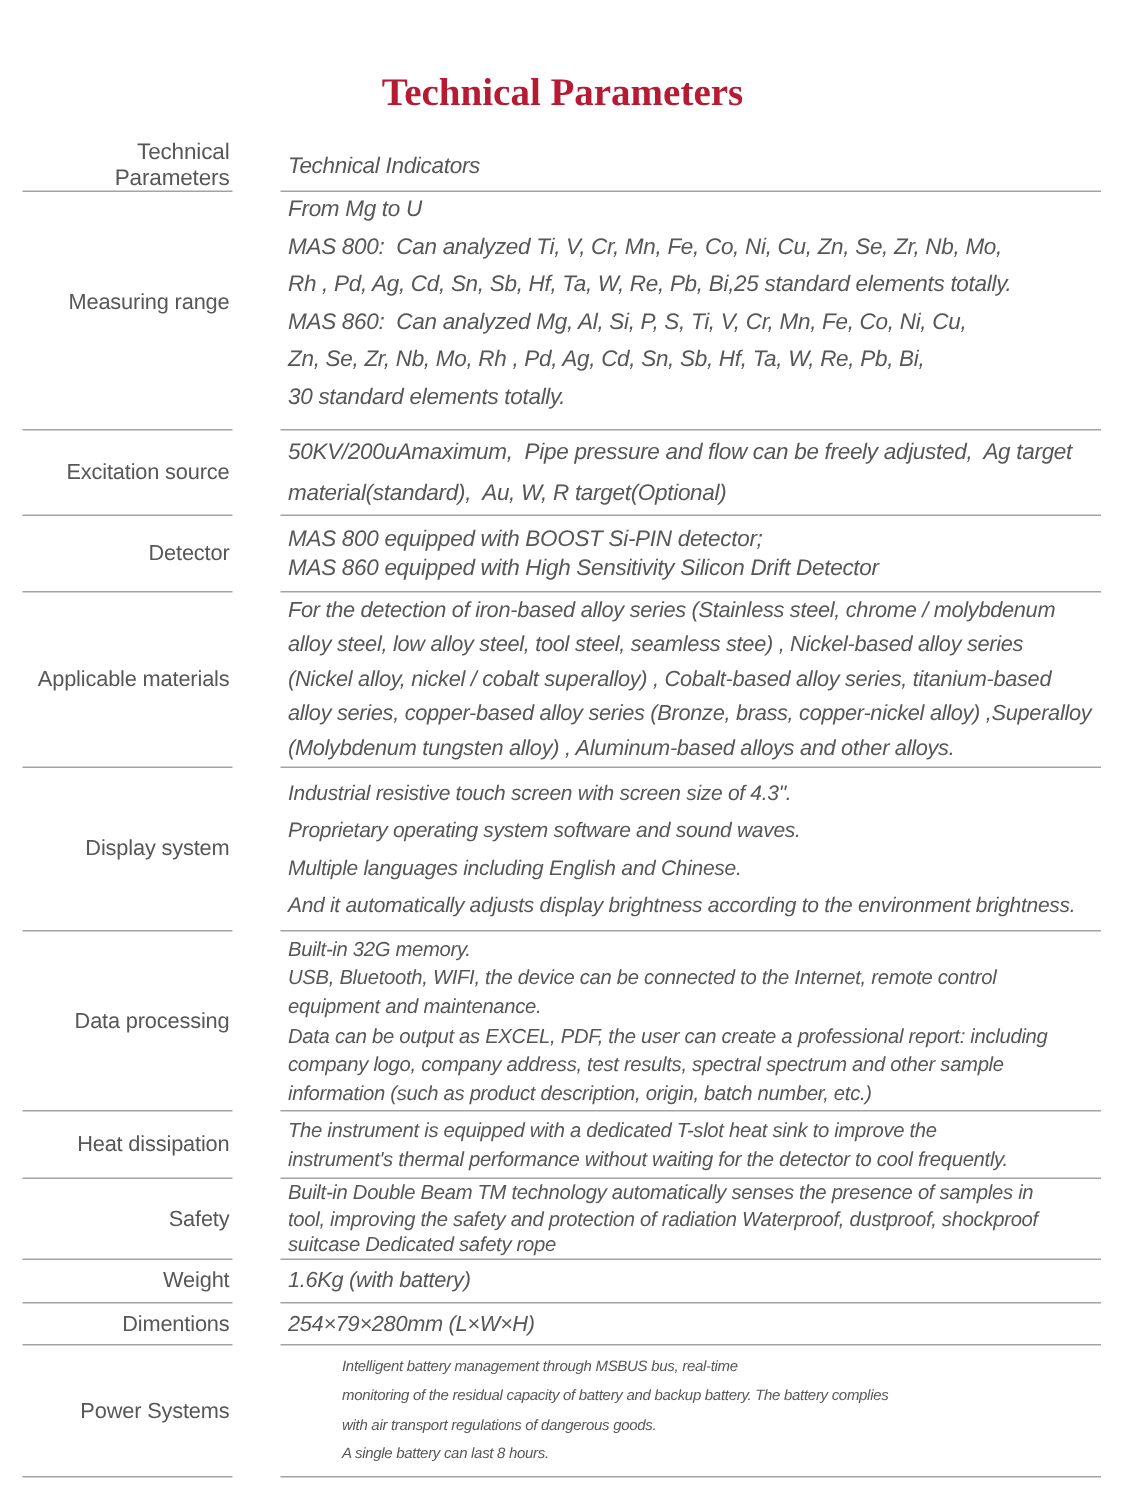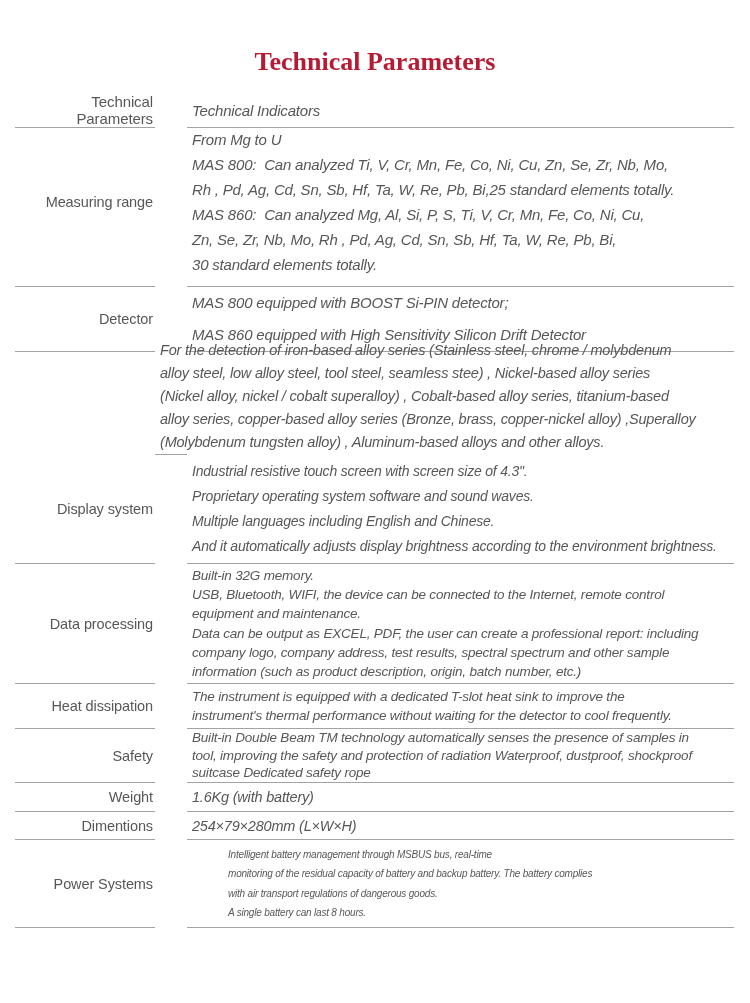--- a/index.html
+++ b/index.html
@@ -32,21 +32,21 @@
     display:flex;align-items:center;justify-content:flex-end;
     text-align:right;font-size:14.5px;padding-right:2px;
     letter-spacing:-0.1px;
   }
   .value{display:flex;align-items:center;padding-left:5px;overflow:visible;font-style:italic;}
   .value .text{white-space:pre;letter-spacing:-0.2px;}
   .row-header{height:25px;}
   .row-header .label,.row-header .value{font-size:15px;}
   .row-0{height:169px;}  .row-0 .text{font-size:15px;line-height:25px;}
   .row-1{height:57px;}   .row-1 .text{font-size:15px;line-height:27px;}
-  .row-2{height:51px;}   .row-2 .text{font-size:15px;line-height:32px;}
+  .row-2{height:51px;}   .row-2 .text{font-size:15px;line-height:19px;}
   .row-3{height:117px;}  .row-3 .text{font-size:14.5px;line-height:23px;}
   .row-4{height:109px;}  .row-4 .text{font-size:14px;line-height:25px;}
   .row-5{height:120px;}  .row-5 .text{font-size:13.5px;line-height:19.3px;}
   .row-6{height:45px;}   .row-6 .text{font-size:13.5px;line-height:19px;}
   .row-7{height:54px;}   .row-7 .text{font-size:13.5px;line-height:17.5px;}
   .row-8{height:29px;}   .row-8 .text{font-size:14.5px;line-height:16px;text-align:center;}
   .row-9{height:28px;}   .row-9 .text{font-size:14.5px;line-height:16px;}
   .row-10{height:88px;}  .row-10 .text{font-size:10px;line-height:19.5px;margin-left:36px;}
 </style>
 </head>
@@ -70,31 +70,40 @@
     <div class="cell value">
         <span class="text">From Mg to U
 MAS 800:  Can analyzed Ti, V, Cr, Mn, Fe, Co, Ni, Cu, Zn, Se, Zr, Nb, Mo,
 Rh , Pd, Ag, Cd, Sn, Sb, Hf, Ta, W, Re, Pb, Bi,25 standard elements totally.
 MAS 860:  Can analyzed Mg, Al, Si, P, S, Ti, V, Cr, Mn, Fe, Co, Ni, Cu,
 Zn, Se, Zr, Nb, Mo, Rh , Pd, Ag, Cd, Sn, Sb, Hf, Ta, W, Re, Pb, Bi,
 30 standard elements totally.</span>
       </div>
   </div>
 
+  <div class="row row-1">
+    <div class="cell label">Excitation source</div>
+    <div class="gap"></div>
+    <div class="cell value">
+        <span class="text">50KV/200uAmaximum,  Pipe pressure and flow can be freely adjusted,  Ag target
+material(standard),  Au, W, R target(Optional)</span>
+      </div>
+  </div>
 
   <div class="row row-2">
     <div class="cell label">Detector</div>
     <div class="gap"></div>
     <div class="cell value">
         <span class="text">MAS 800 equipped with BOOST Si-PIN detector;
 MAS 860 equipped with High Sensitivity Silicon Drift Detector</span>
       </div>
   </div>
 
   <div class="row row-3">
+    <div class="cell label">Applicable materials</div>
     <div class="gap"></div>
     <div class="cell value">
         <span class="text">For the detection of iron-based alloy series (Stainless steel, chrome / molybdenum
 alloy steel, low alloy steel, tool steel, seamless stee) , Nickel-based alloy series
 (Nickel alloy, nickel / cobalt superalloy) , Cobalt-based alloy series, titanium-based
 alloy series, copper-based alloy series (Bronze, brass, copper-nickel alloy) ,Superalloy
 (Molybdenum tungsten alloy) , Aluminum-based alloys and other alloys.</span>
       </div>
   </div>
 

